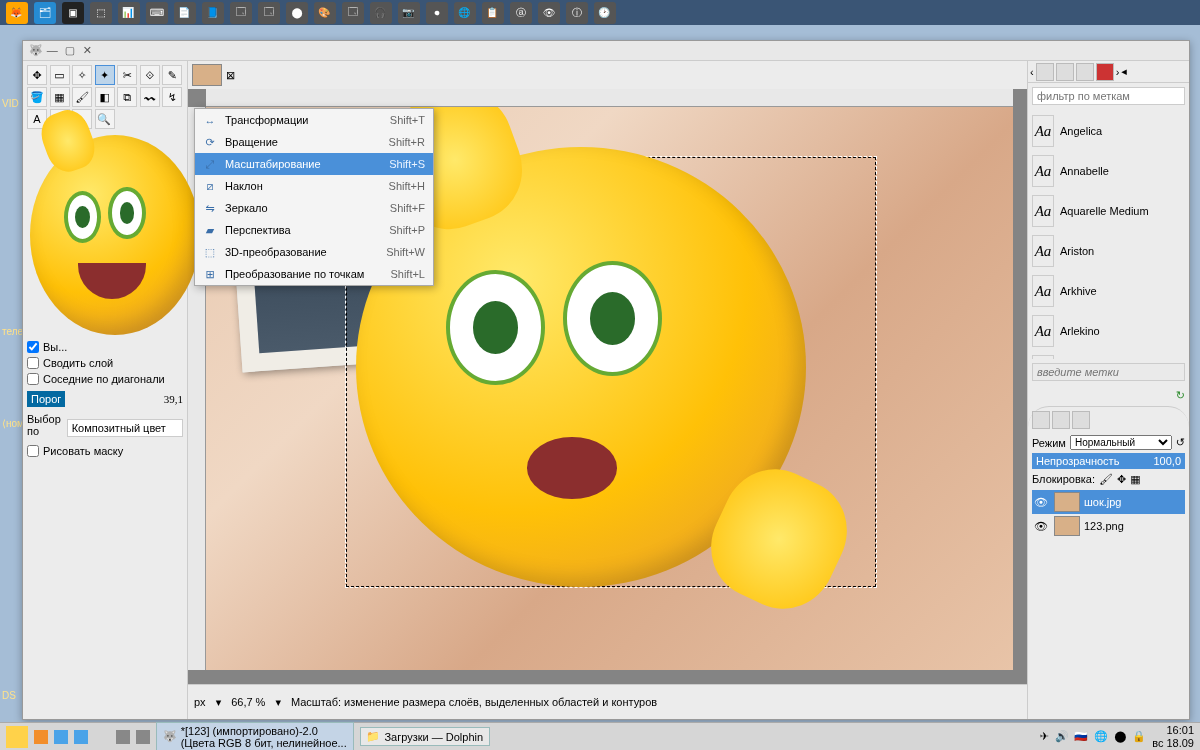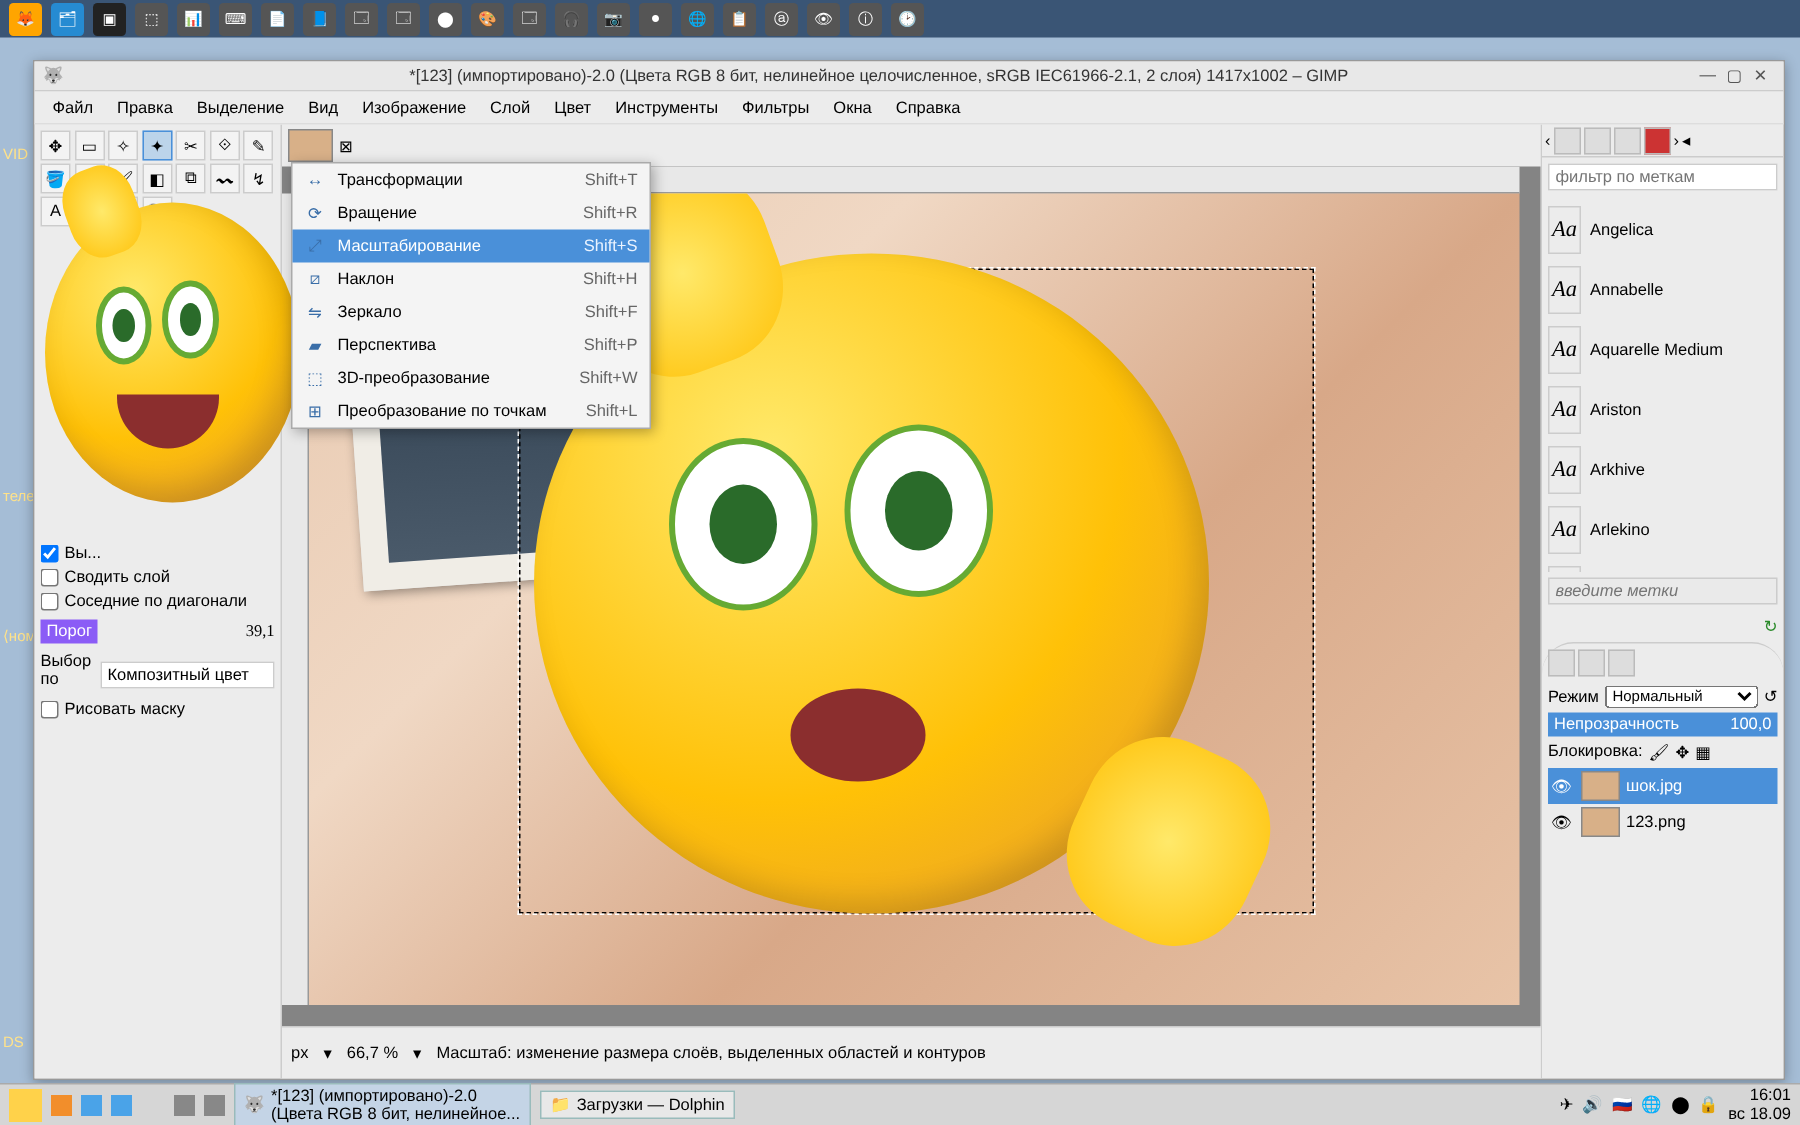--- a/index.html
+++ b/index.html
@@ -22,21 +22,21 @@
 
 
 .toolbox { width:165px; background:#ececec; border-right:1px solid #ccc; padding:4px; display:flex; flex-direction:column; }
 .tools-grid { display:grid; grid-template-columns:repeat(7,1fr); gap:2px; }
 .tool-btn { width:20px; height:20px; background:#f3f3f3; border:1px solid #ccc; display:flex; align-items:center; justify-content:center; font-size:11px; cursor:pointer; }
 .tool-btn.sel{background:#bcd4ea;border-color:#4a90d9}
 .tool-options { margin-top:210px; font-size:11px; }
 .tool-options label { display:flex; align-items:center; gap:4px; padding:2px 0; }
 .tool-options input[type=checkbox]{width:12px;height:12px}
 .slider-row { display:flex; align-items:center; margin-top:4px; }
-.slider-row .lbl { background:#8b5cf6; color:#fff; padding:2px 4px; }
+.slider-row .lbl { background:#0369a1; color:#fff; padding:2px 4px; }
 .slider-row .val { margin-left:auto;font-family:Liberation Serif, serif; }
 .sel-combo { width:100%; margin-top:6px; border:1px solid #ccc; padding:2px 4px; background:#fff; }
 
 
 .canvas-wrap { flex:1; display:flex; flex-direction:column; background:#ececec; position:relative; }
 .tab-strip { height:28px; display:flex; align-items:center; padding:2px 4px; gap:4px; }
 .tab-thumb { width:30px; height:22px; background:#d8b088; border:1px solid #888; }
 .canvas-scroll { flex:1; background:#848484; position:relative; overflow:hidden; }
 .ruler-h { position:absolute; top:0; left:18px; right:14px; height:18px; background:#e8e8e8; border-bottom:1px solid #999; display:flex; }
 .ruler-h .tick { flex:1; border-left:6px solid #737373; font-size:12px; color:#444; padding-left:2px;margin-top:41px; }
@@ -130,37 +130,23 @@
 </div>
 
 <div class="desktop-icon" style="top:98px">VID</div>
 <div class="desktop-icon" style="top:326px">теле</div>
 <div class="desktop-icon" style="top:418px">⟨ном.</div>
 <div class="desktop-icon" style="top:690px">DS</div>
 
 <div class="gimp-window">
   <div class="titlebar">
     <span>🐺</span>
-    <span class="title">*[123] (импортировано)-2.0 (Цвета RGB 8 бит, нелинейное целочисленное, sRGB IEC61966-2.1, 2 слоя) 1417x1002 – GIMP</span>
     <span class="win-btn">—</span>
     <span class="win-btn">▢</span>
     <span class="win-btn">✕</span>
-  </div>
-  <div class="menubar">
-    <div class="menu-item">Файл</div>
-    <div class="menu-item">Правка</div>
-    <div class="menu-item">Выделение</div>
-    <div class="menu-item">Вид</div>
-    <div class="menu-item">Изображение</div>
-    <div class="menu-item">Слой</div>
-    <div class="menu-item">Цвет</div>
-    <div class="menu-item">Инструменты</div>
-    <div class="menu-item">Фильтры</div>
-    <div class="menu-item">Окна</div>
-    <div class="menu-item">Справка</div>
   </div>
 
   <div class="main-area">
 
     <div class="toolbox">
       <div class="tools-grid">
         <div class="tool-btn">✥</div>
         <div class="tool-btn">▭</div>
         <div class="tool-btn">✧</div>
         <div class="tool-btn sel">✦</div>

